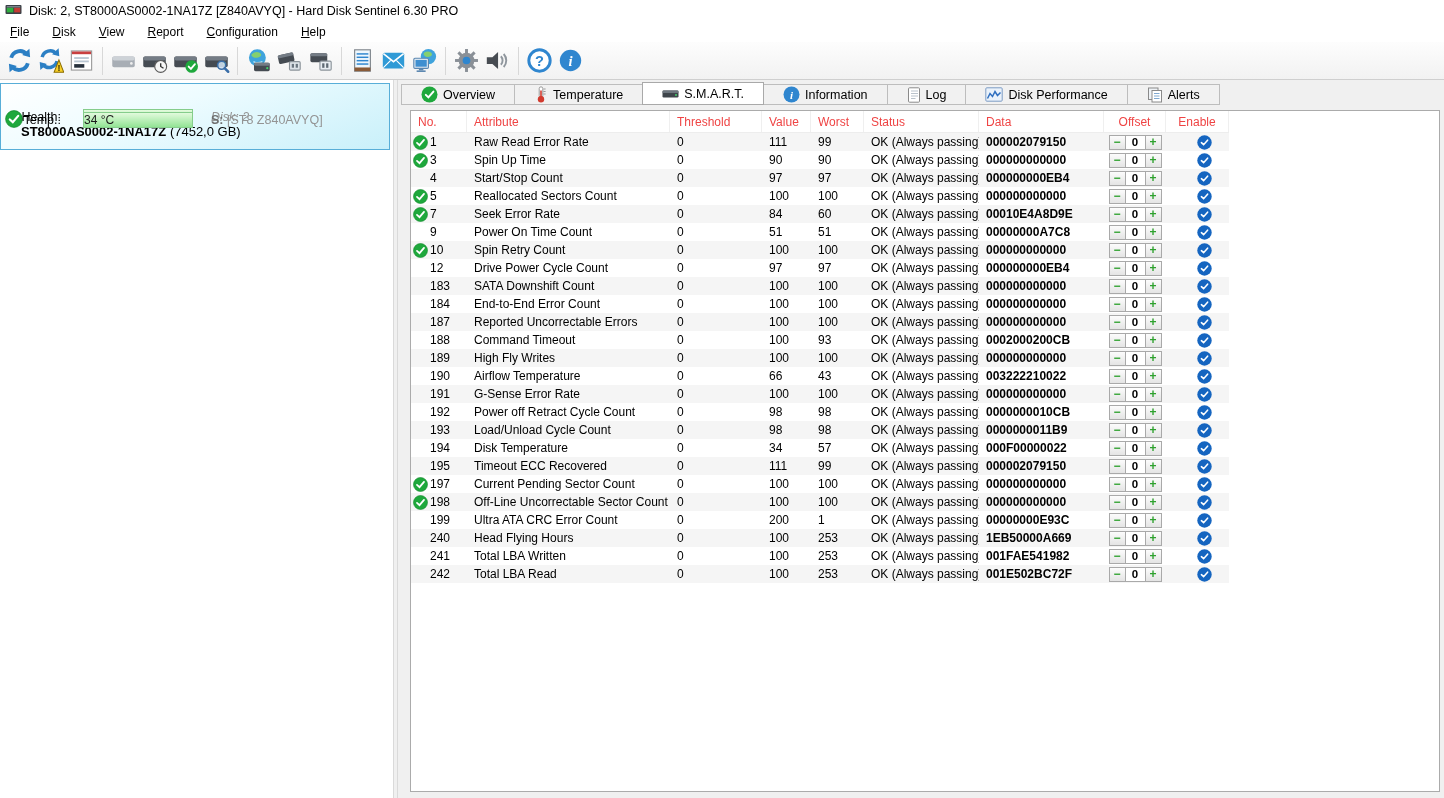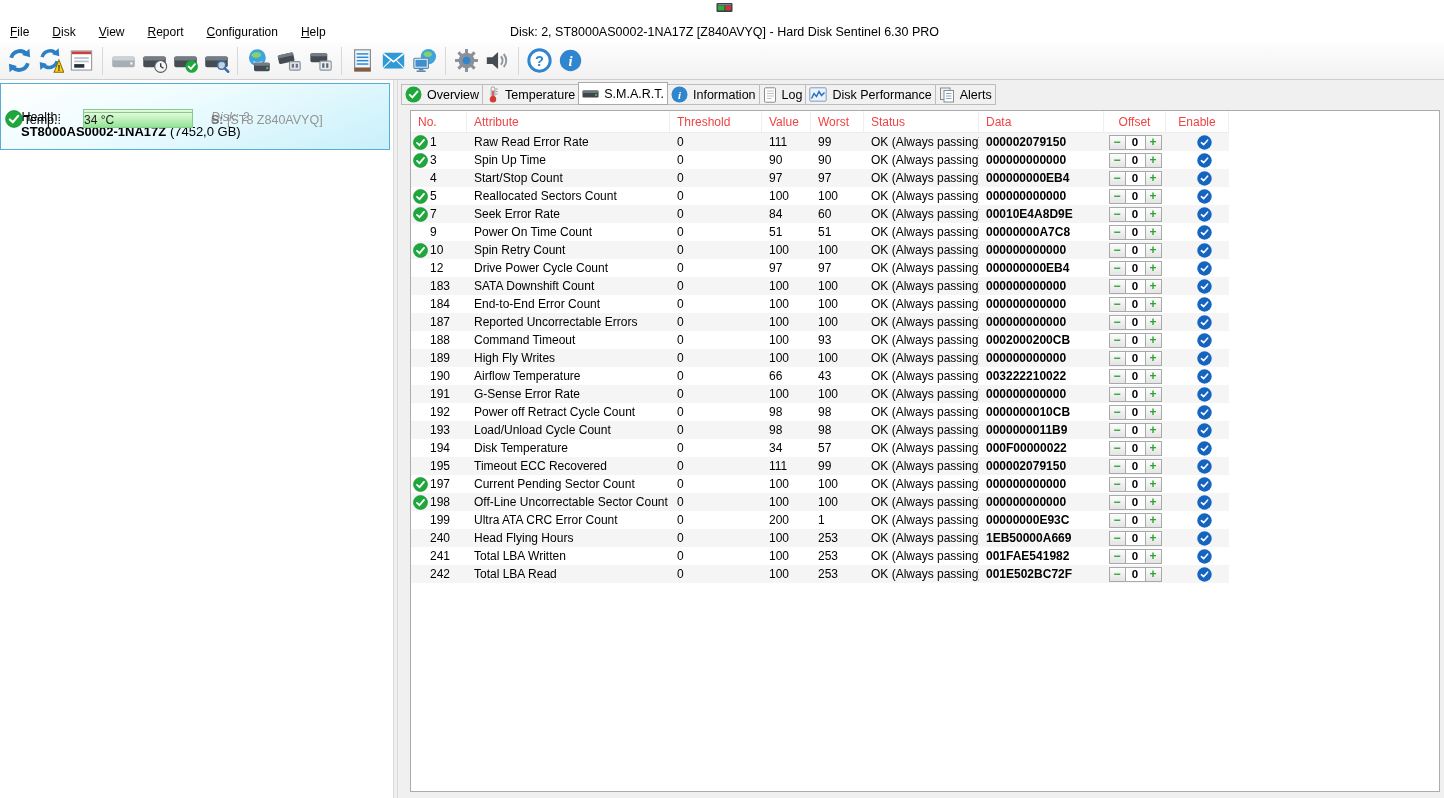--- a/index.html
+++ b/index.html
@@ -1,20 +1,20 @@
 <!DOCTYPE html>
 <html><head>
 <meta charset="utf-8">
 <style>
   * { margin:0; padding:0; box-sizing:border-box; }
   html,body { width:1444px; height:798px; overflow:hidden; background:#f0f0f0;
     font-family:"Liberation Sans",sans-serif; font-size:12px; color:#000; }
 
   .titlebar { height:22px; background:#fff; display:flex; align-items:center;
-    padding-left:5px; gap:7px; font-size:12.5px;flex-direction:column; }
+    padding-left:5px; gap:7px; font-size:12.5px; }
   .menubar { height:20px; background:#fff; display:flex; align-items:center; padding-left:2px; }
   .menubar .mi { padding:2px 8px; margin-right:7px; cursor:default; }
   .toolbar { height:38px; background:linear-gradient(#fdfdfd,#f2f2f2);
     border-bottom:1px solid #cfcfcf; display:flex; align-items:center; padding-left:4px; }
   .tb-icon { width:31px; height:32px; display:flex; align-items:center; justify-content:center; }
   .tb-sep { width:1px; height:28px; background:#d8d8d8; margin:0 5px; }
 
   .main { display:flex; height:718px; }
   .sidebar { width:393px; background:#fff; position:relative; }
   .splitter { width:5px; background:#f0f0f0; border-left:1px solid #dadada; border-right:1px solid #dadada; }
@@ -30,21 +30,21 @@
   .card-row.r1 { top:25px; } .card-row.r2 { top:28px; }
   .lbl { width:82px; text-align:right; padding-right:22px; font-size:12.5px; }
   .bar { width:110px; height:16px; border:1px solid #85cd8b;
     background:linear-gradient(#e2fadc,#93e495); text-align:left;
     line-height:14px; font-size:12px; color:#1c1c1c; }
   .meta { margin-left:18px; color:#949494; font-size:12.5px; }
   .meta.italic { font-style:italic; }
   .meta .b { color:#6f6f6f; font-weight:bold; }
 
   .tabstrip { position:absolute; left:3px; top:2px; height:23px; display:flex; align-items:flex-end; }
-  .tab { height:21px; display:flex; align-items:center; gap:5px; padding:0 3px;
+  .tab { height:21px; display:flex; align-items:center; gap:5px; padding:0 19px;
     background:#f1f1f1; border:1px solid #bdbdbd; margin-right:-1px; font-size:12.5px; cursor:default; }
   .tab.active { background:#fff; height:23px; border-color:#a9a9a9; z-index:2;margin-top:21px; }
 
   .panel { position:absolute; left:12px; top:30px; right:4px; bottom:6px;
     background:#fff; border:1px solid #ababab; overflow:hidden; }
   .thead { display:grid; grid-template-columns:56px 203px 92px 49px 53px 115px 125px 62px 63px;
     width:818px; height:22px; border-bottom:1px solid #ededed; }
   .thead .hc { padding-left:7px; display:flex; align-items:center; height:100%;
     border-right:1px solid #efefef; font-size:12px; color:#ef4444; }
   .thead .hc.center { justify-content:center; padding-left:0; }

